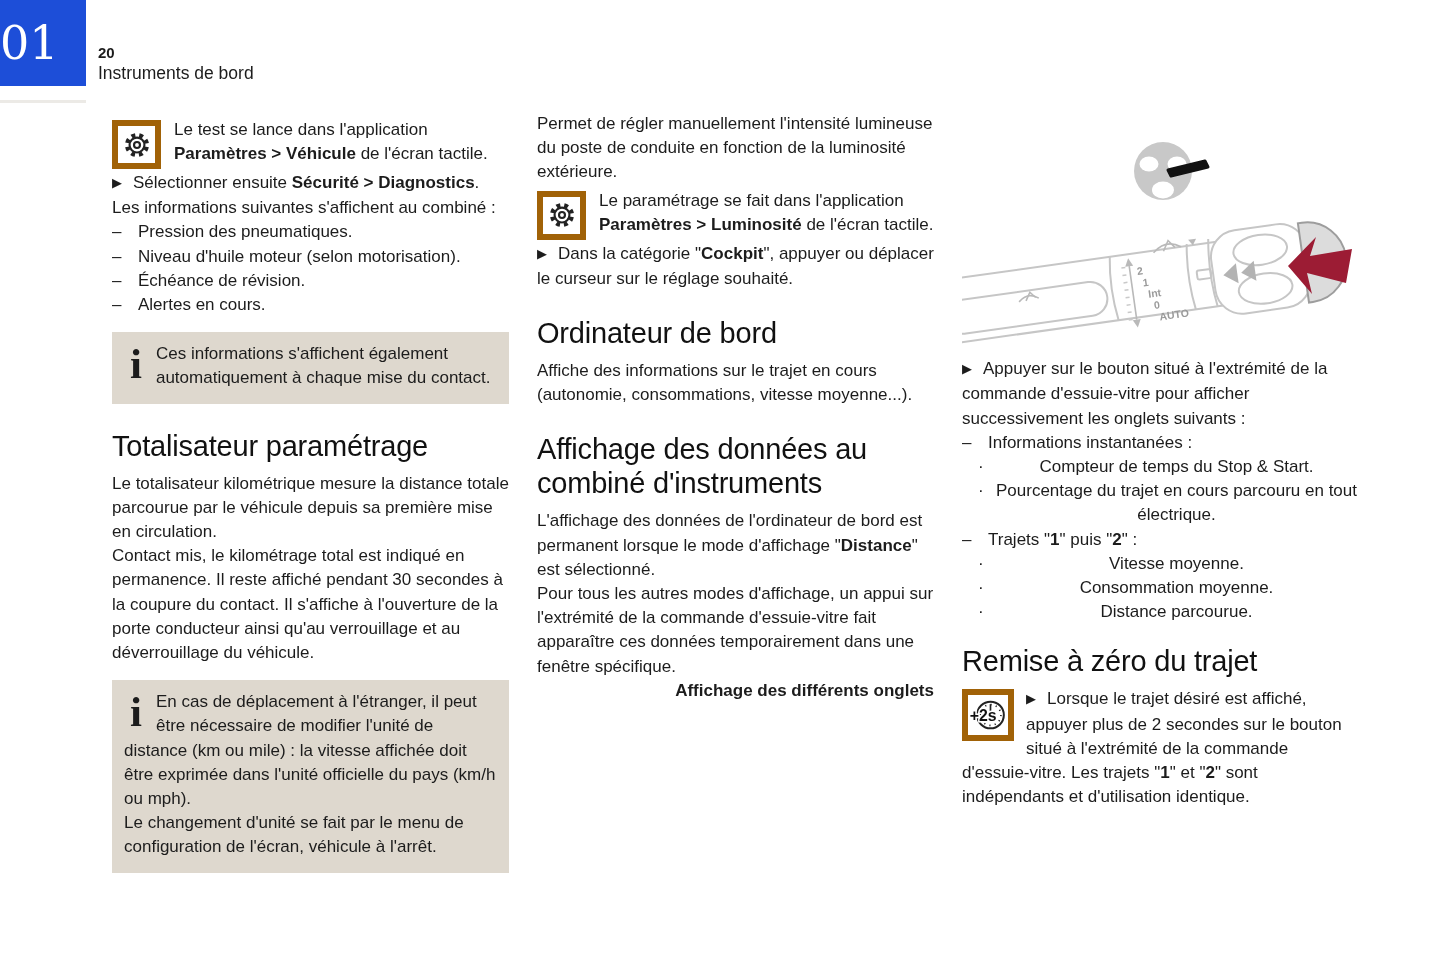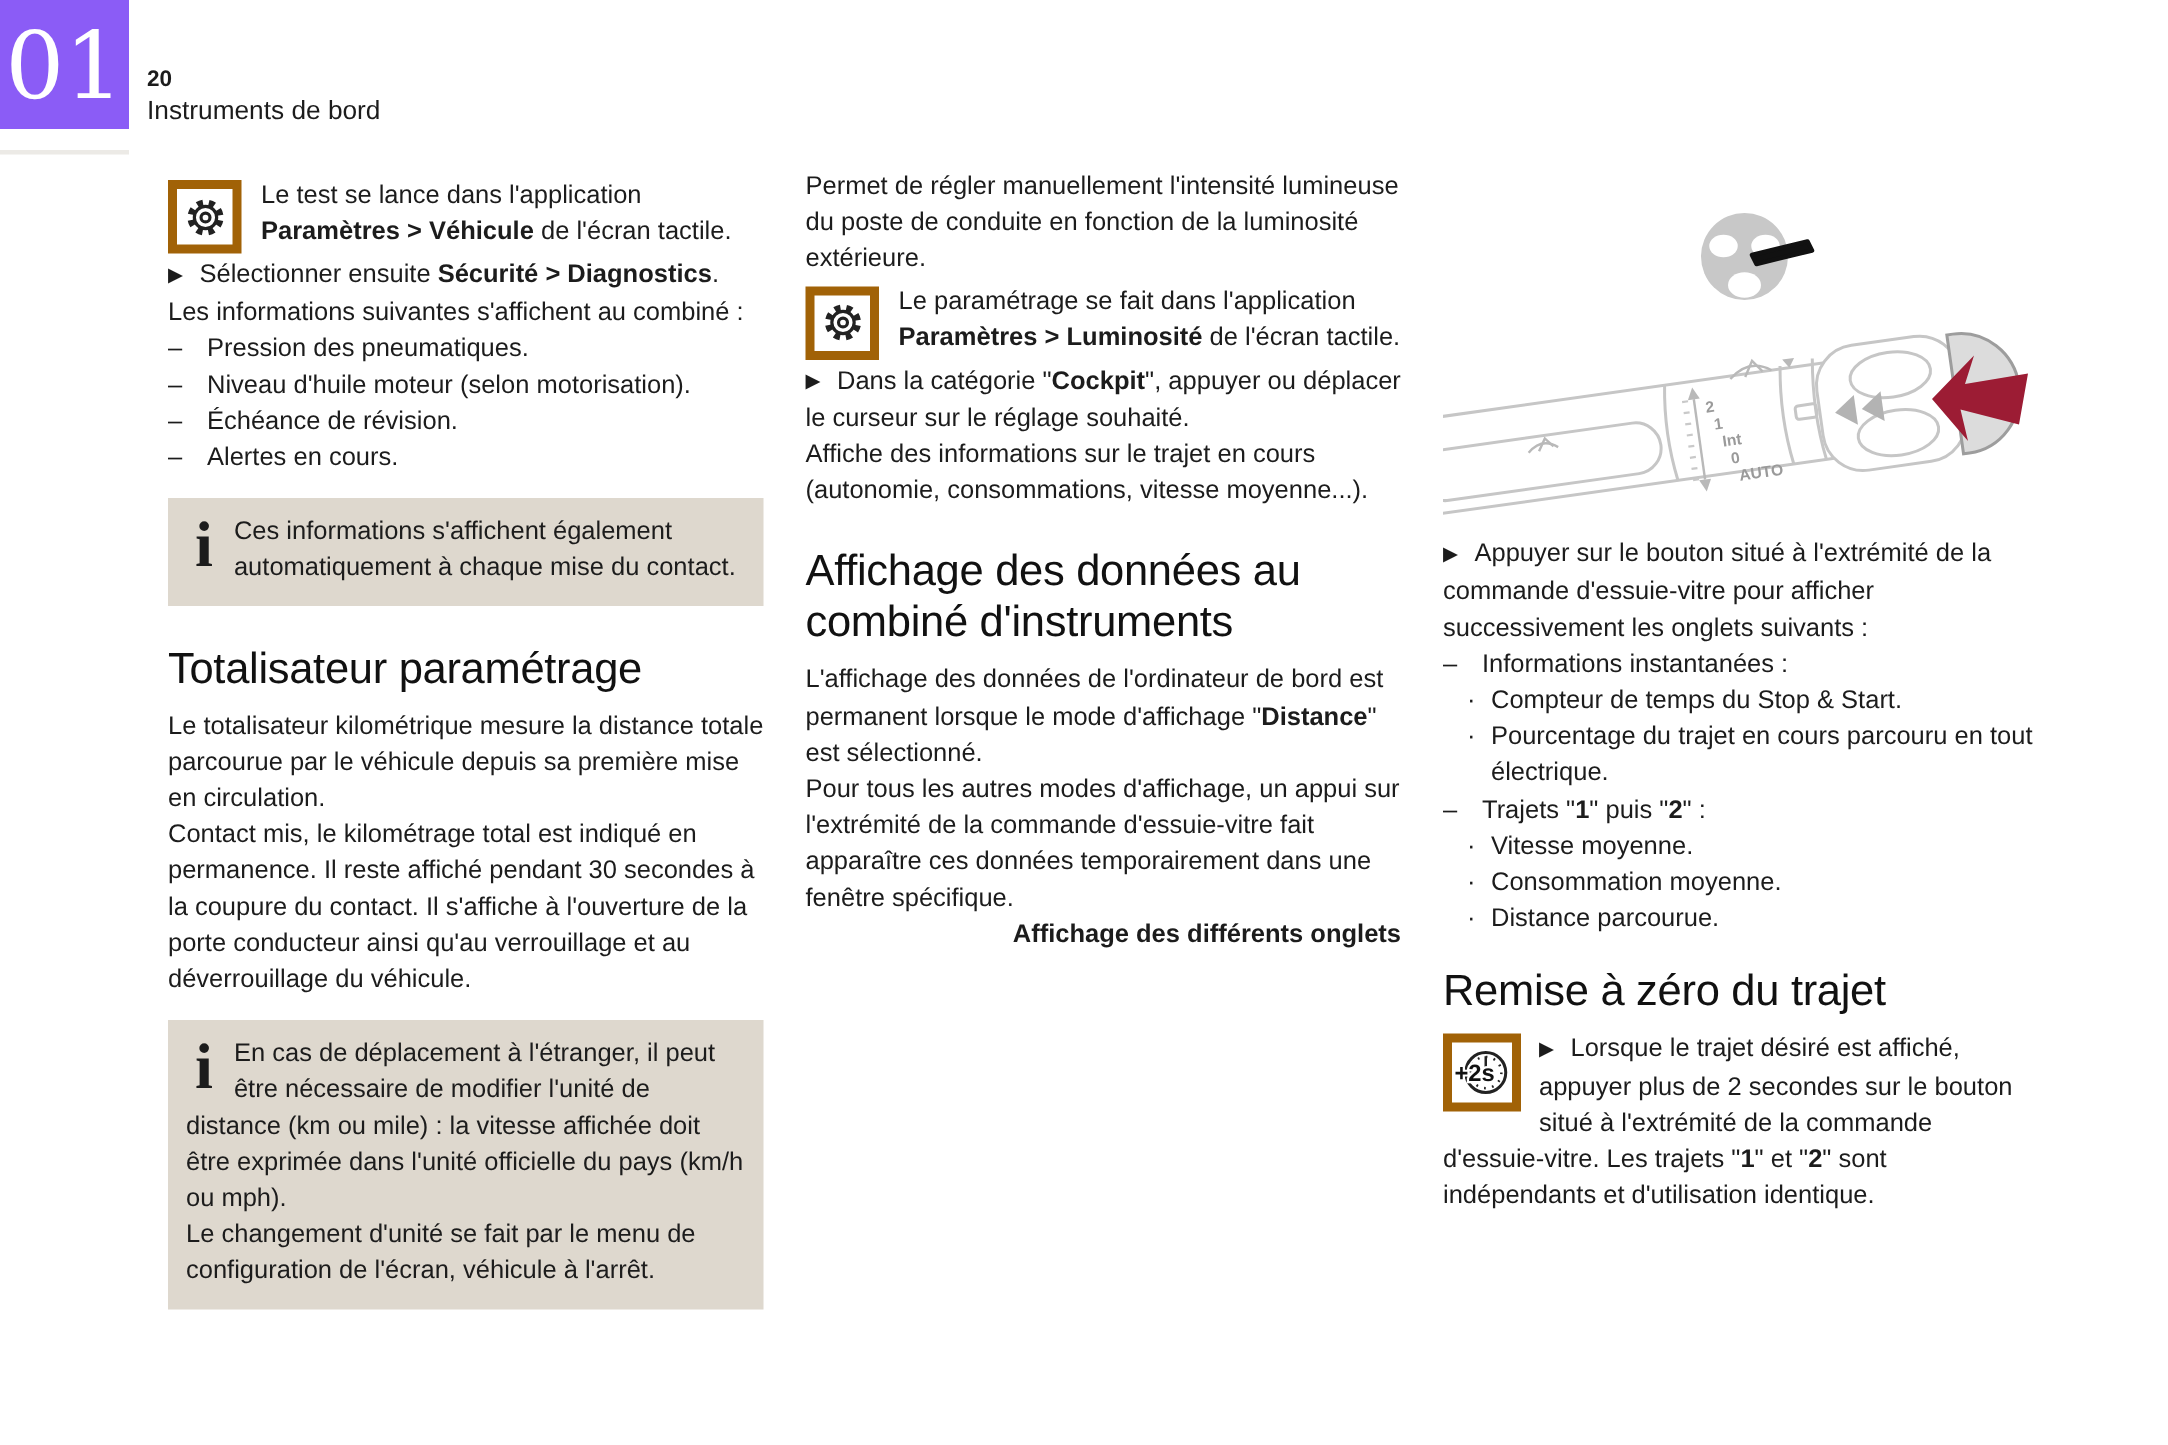--- a/index.html
+++ b/index.html
@@ -2,23 +2,23 @@
 <html><head>
 <meta charset="utf-8">
 <style>
   html,body{margin:0;padding:0;}
   body{
     width:1445px;height:963px;position:relative;background:#ffffff;
     font-family:"Liberation Sans",sans-serif;color:#1c1c1c;
     -webkit-font-smoothing:antialiased;overflow:hidden;
   }
   .chapter-box{
-    position:absolute;left:0;top:0;width:86px;height:86px;background:#8b5cf6;
-    color:#fff;display:flex;align-items:center;justify-content:center;
-    font-family:"DejaVu Serif","Liberation Serif",serif;font-size:62px;font-weight:400;
+    position:absolute;left:0;top:0;width:86px;height:86px;background:#1d4ed8;
+    color:#fff;display:flex;align-items:center;justify-content:flex-start;
+    font-family:"DejaVu Serif","Liberation Serif",serif;font-size:46px;font-weight:400;
   }
   .chapter-underline{position:absolute;left:0;top:100px;width:86px;height:3px;background:#eceae6;}
   .page-header{position:absolute;left:98px;top:44px;}
   .page-number{font-size:15px;font-weight:700;line-height:18px;}
   .chapter-title{font-size:17.5px;line-height:22px;}
 
   .col{position:absolute;width:397px;font-size:17px;line-height:24.2px;}
   #col1{left:112px;top:114px;}
   #col2{left:537px;top:112px;}
   #col3{left:962px;top:126px;}
@@ -42,21 +42,21 @@
     float:left;font-family:"Liberation Serif",serif;font-weight:700;font-size:43px;
     line-height:38px;margin:3px 14px 0 6px;
   }
   .dl{margin:0;}
   .dli{display:flex;}
   .dli>.dash{width:26px;flex:none;}
   .dli>.it{flex:1;}
   .sl{padding-left:16px;}
   .sli{display:flex;}
   .sli>.dot{width:16px;flex:none;}
-  .sli>.it{flex:1;}
+  .sli>.it{flex:1;text-align:center;}
   .subhead{font-weight:700;text-align:right;}
   figure{margin:0;}
 </style>
 </head>
 <body>
 
 <div class="chapter-box">
   <span>01</span>
 </div>
 <div class="chapter-underline"></div>
@@ -130,20 +130,21 @@
           <circle cx="24" cy="24" r="10.5" stroke-width="3"></circle>
           <circle cx="24" cy="24" r="4.2" stroke-width="3"></circle>
         </g>
       </svg>
     </div>
     <p><span>Le paramétrage se fait dans l'application </span><span class="bold">Paramètres &gt; Luminosité</span><span> de l'écran tactile.</span></p>
   </div>
 
   <p class="clear"><span class="mk">▶</span><span>Dans la catégorie "</span><span class="bold">Cockpit</span><span>", appuyer ou déplacer le curseur sur le réglage souhaité.</span></p>
 
+  <h2>Ordinateur de bord</h2>
   <p>Affiche des informations sur le trajet en cours (autonomie, consommations, vitesse moyenne...).</p>
 
   <h2>Affichage des données au combiné d'instruments</h2>
   <p><span>L'affichage des données de l'ordinateur de bord est permanent lorsque le mode d'affichage "</span><span class="bold">Distance</span><span>" est sélectionné.</span></p>
   <p>Pour tous les autres modes d'affichage, un appui sur l'extrémité de la commande d'essuie-vitre fait apparaître ces données temporairement dans une fenêtre spécifique.</p>
   <p class="subhead">Affichage des différents onglets</p>
 </div>
 
 <div class="col" id="col3">
 

